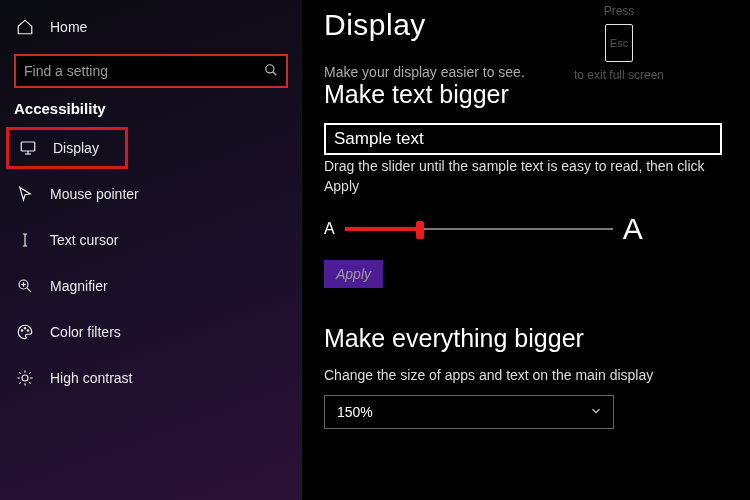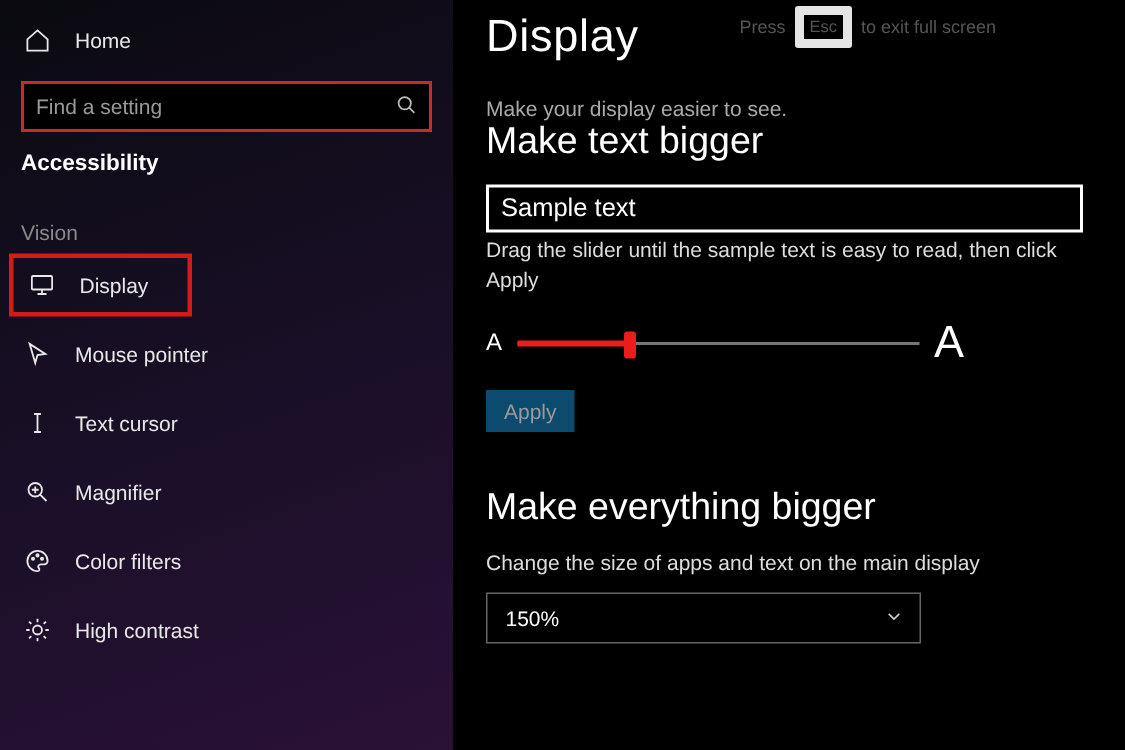--- a/index.html
+++ b/index.html
@@ -80,24 +80,25 @@
   }
   .hint {
     position: absolute;
     top: 4px;
     right: 86px;
     color: #555;
     font-size: 12px;
     display: flex;
     align-items: center;
     gap: 6px;
+    flex-direction: column;
   }
   .hint .key {
-    border: 6px solid #e5e5e5;
-    padding: 2px 4px;
+    border: 1px solid #e5e5e5;
+    padding: 12px 4px;
     border-radius: 2px;
     font-size: 11px;
   }
   h1.page-title {
     font-weight: 300;
     font-size: 30px;
     letter-spacing: 0.5px;
     margin-bottom: 22px;
   }
   .subtitle {
@@ -152,27 +153,28 @@
   .thumb {
     position: absolute;
     top: 2px;
     left: calc(28% - 4px);
     width: 8px;
     height: 18px;
     background: #eb1c1c;
     border-radius: 2px;
   }
   .apply-btn {
-    background: #0c4a6e;
+    background: #4c1d95;
     color: #9a9a9a;
     border: none;
     padding: 6px 12px;
     font-size: 14px;
     cursor: pointer;
     margin-bottom: 36px;
+    font-style: italic;
   }
   .desc2 {
     color: #ddd;
     font-size: 14px;
     margin-bottom: 12px;
   }
   .dropdown {
     width: 290px;
     height: 34px;
     border: 1px solid #666;
@@ -204,21 +206,20 @@
     <span class="sicon">
       <svg width="14" height="14" viewBox="0 0 24 24" stroke="#bbb" fill="none" stroke-width="2">
           <circle cx="10" cy="10" r="7"></circle>
           <line x1="15" y1="15" x2="21" y2="21"></line>
         </svg>
     </span>
   </div>
 
   <div class="category">Accessibility</div>
 
-  <div class="group-label">Vision</div>
 
   <div class="selected-box">
     <div class="side-row">
       <span class="icon">
         <svg width="18" height="18" viewBox="0 0 24 24" stroke-width="1.6">
             <rect x="3" y="4" width="18" height="12" rx="1"></rect>
             <line x1="8" y1="20" x2="16" y2="20"></line>
             <line x1="12" y1="16" x2="12" y2="20"></line>
           </svg>
       </span>

